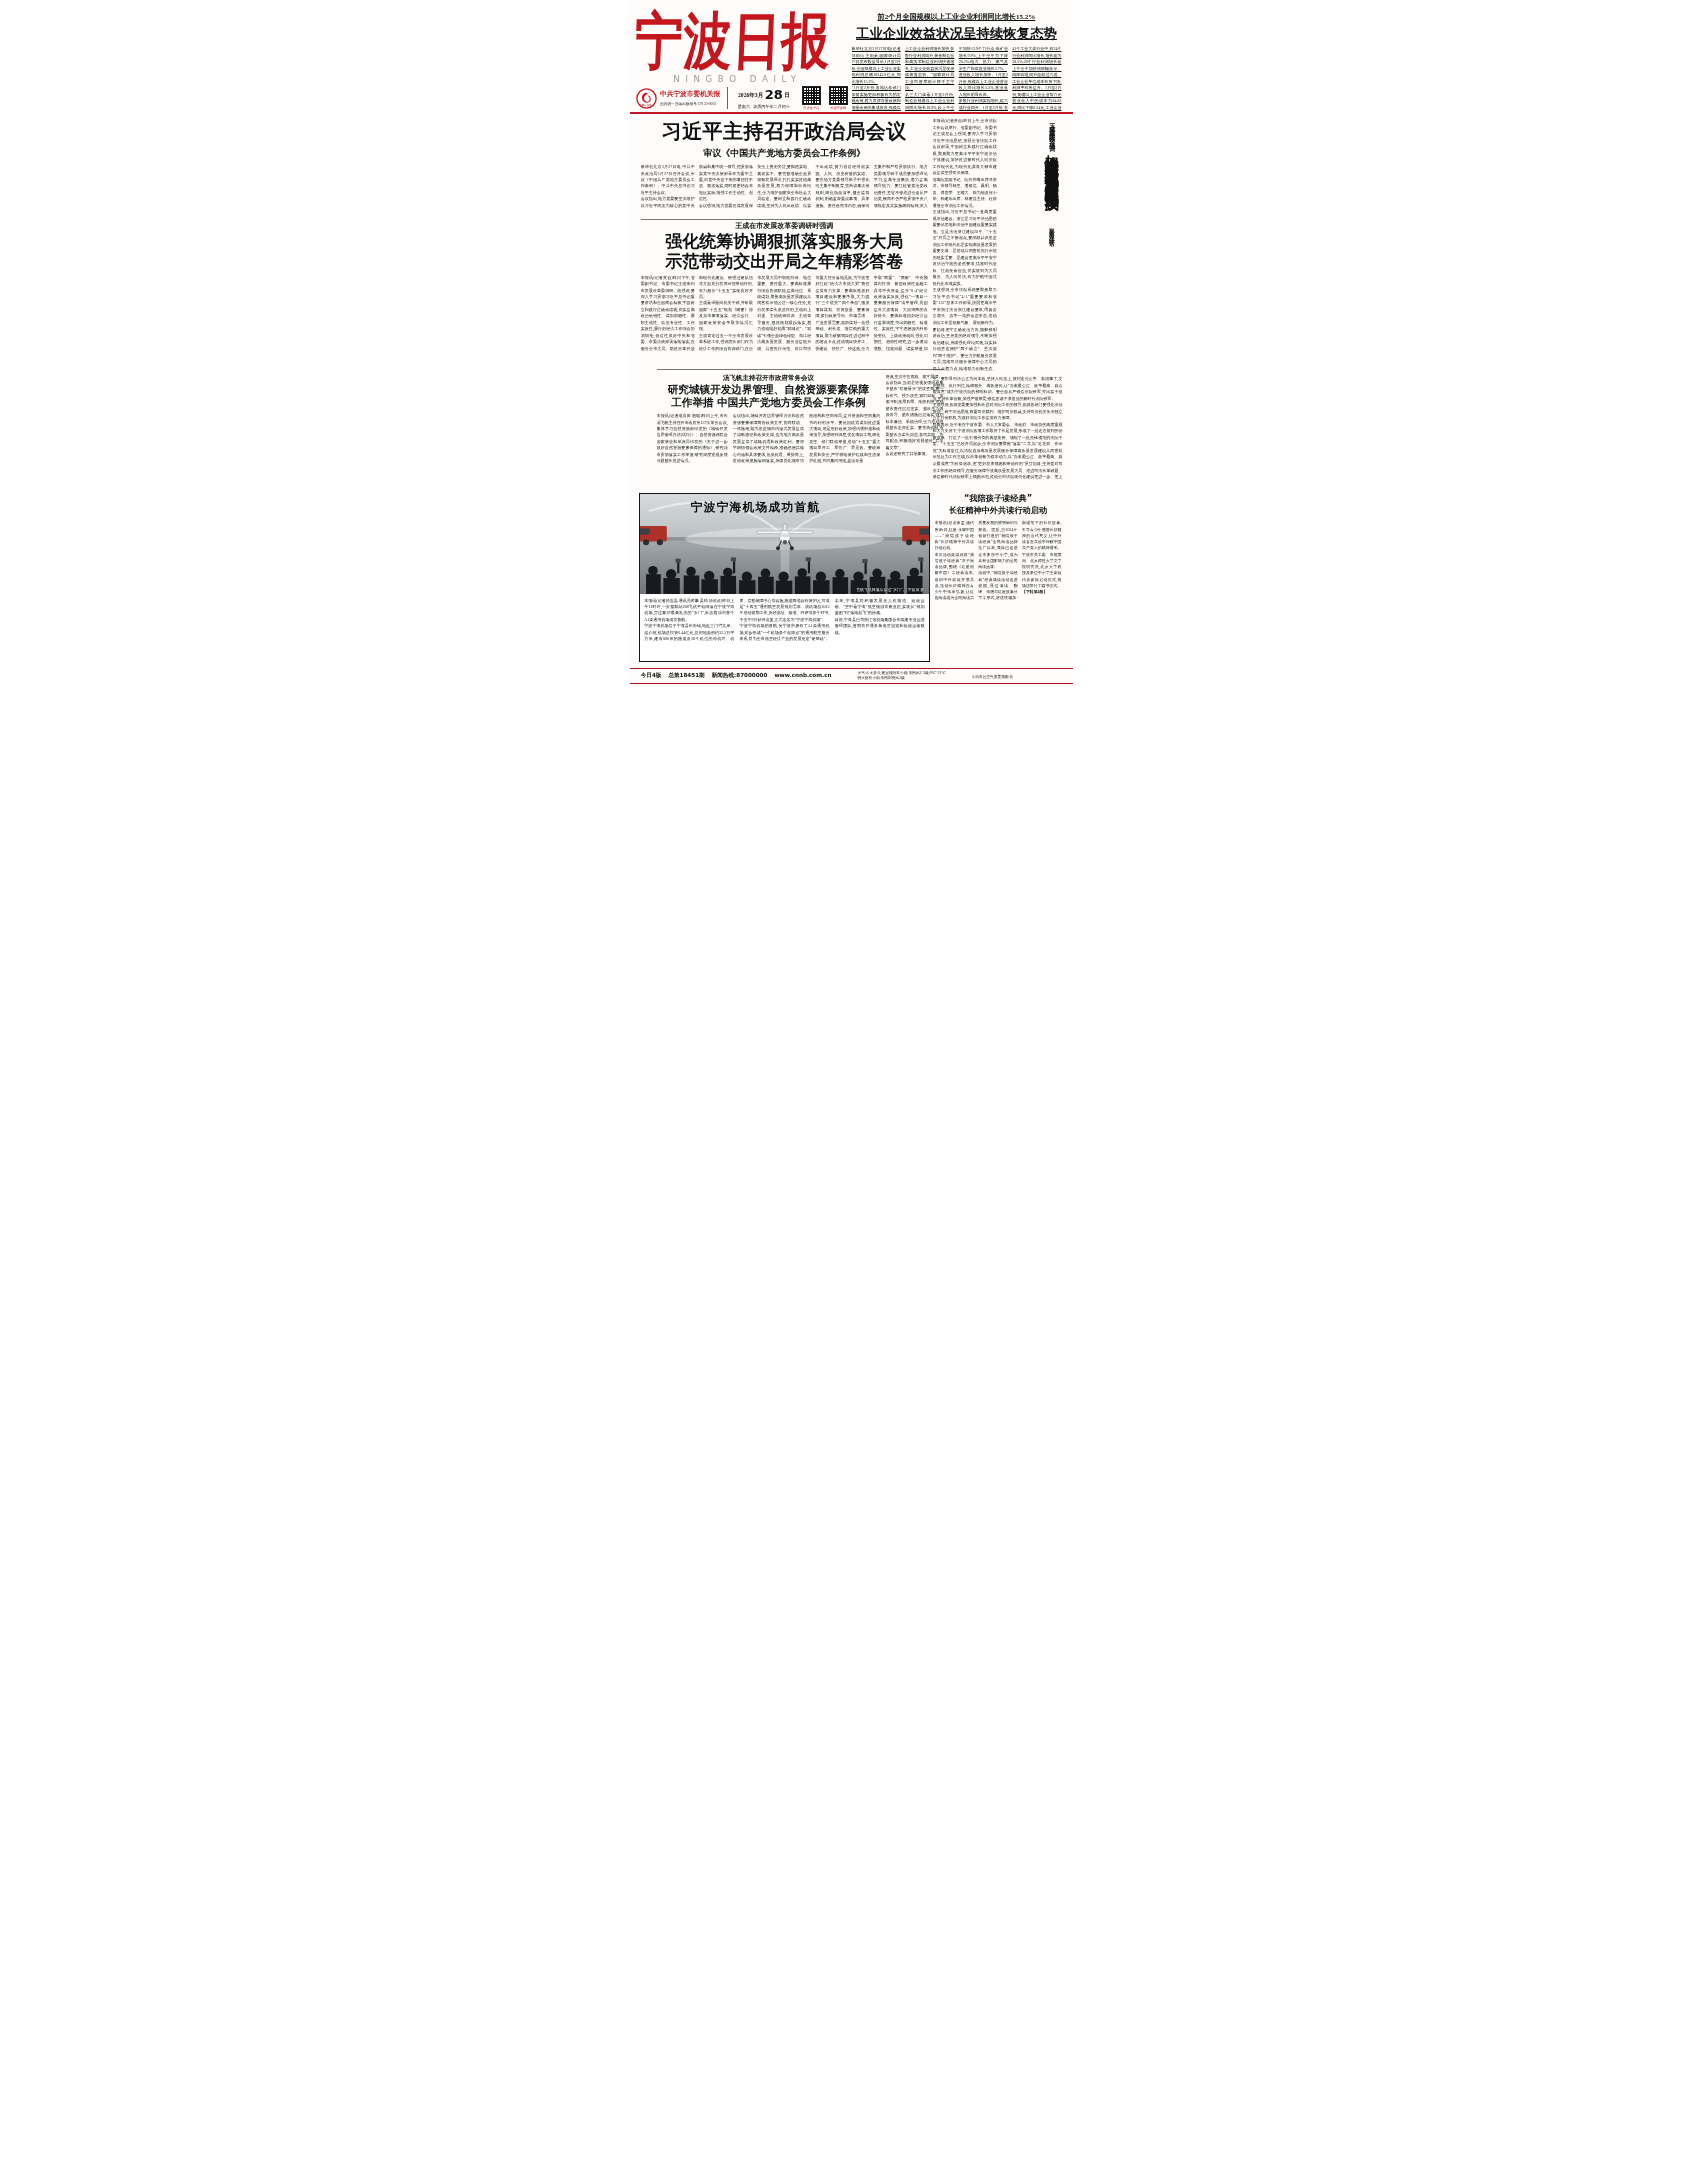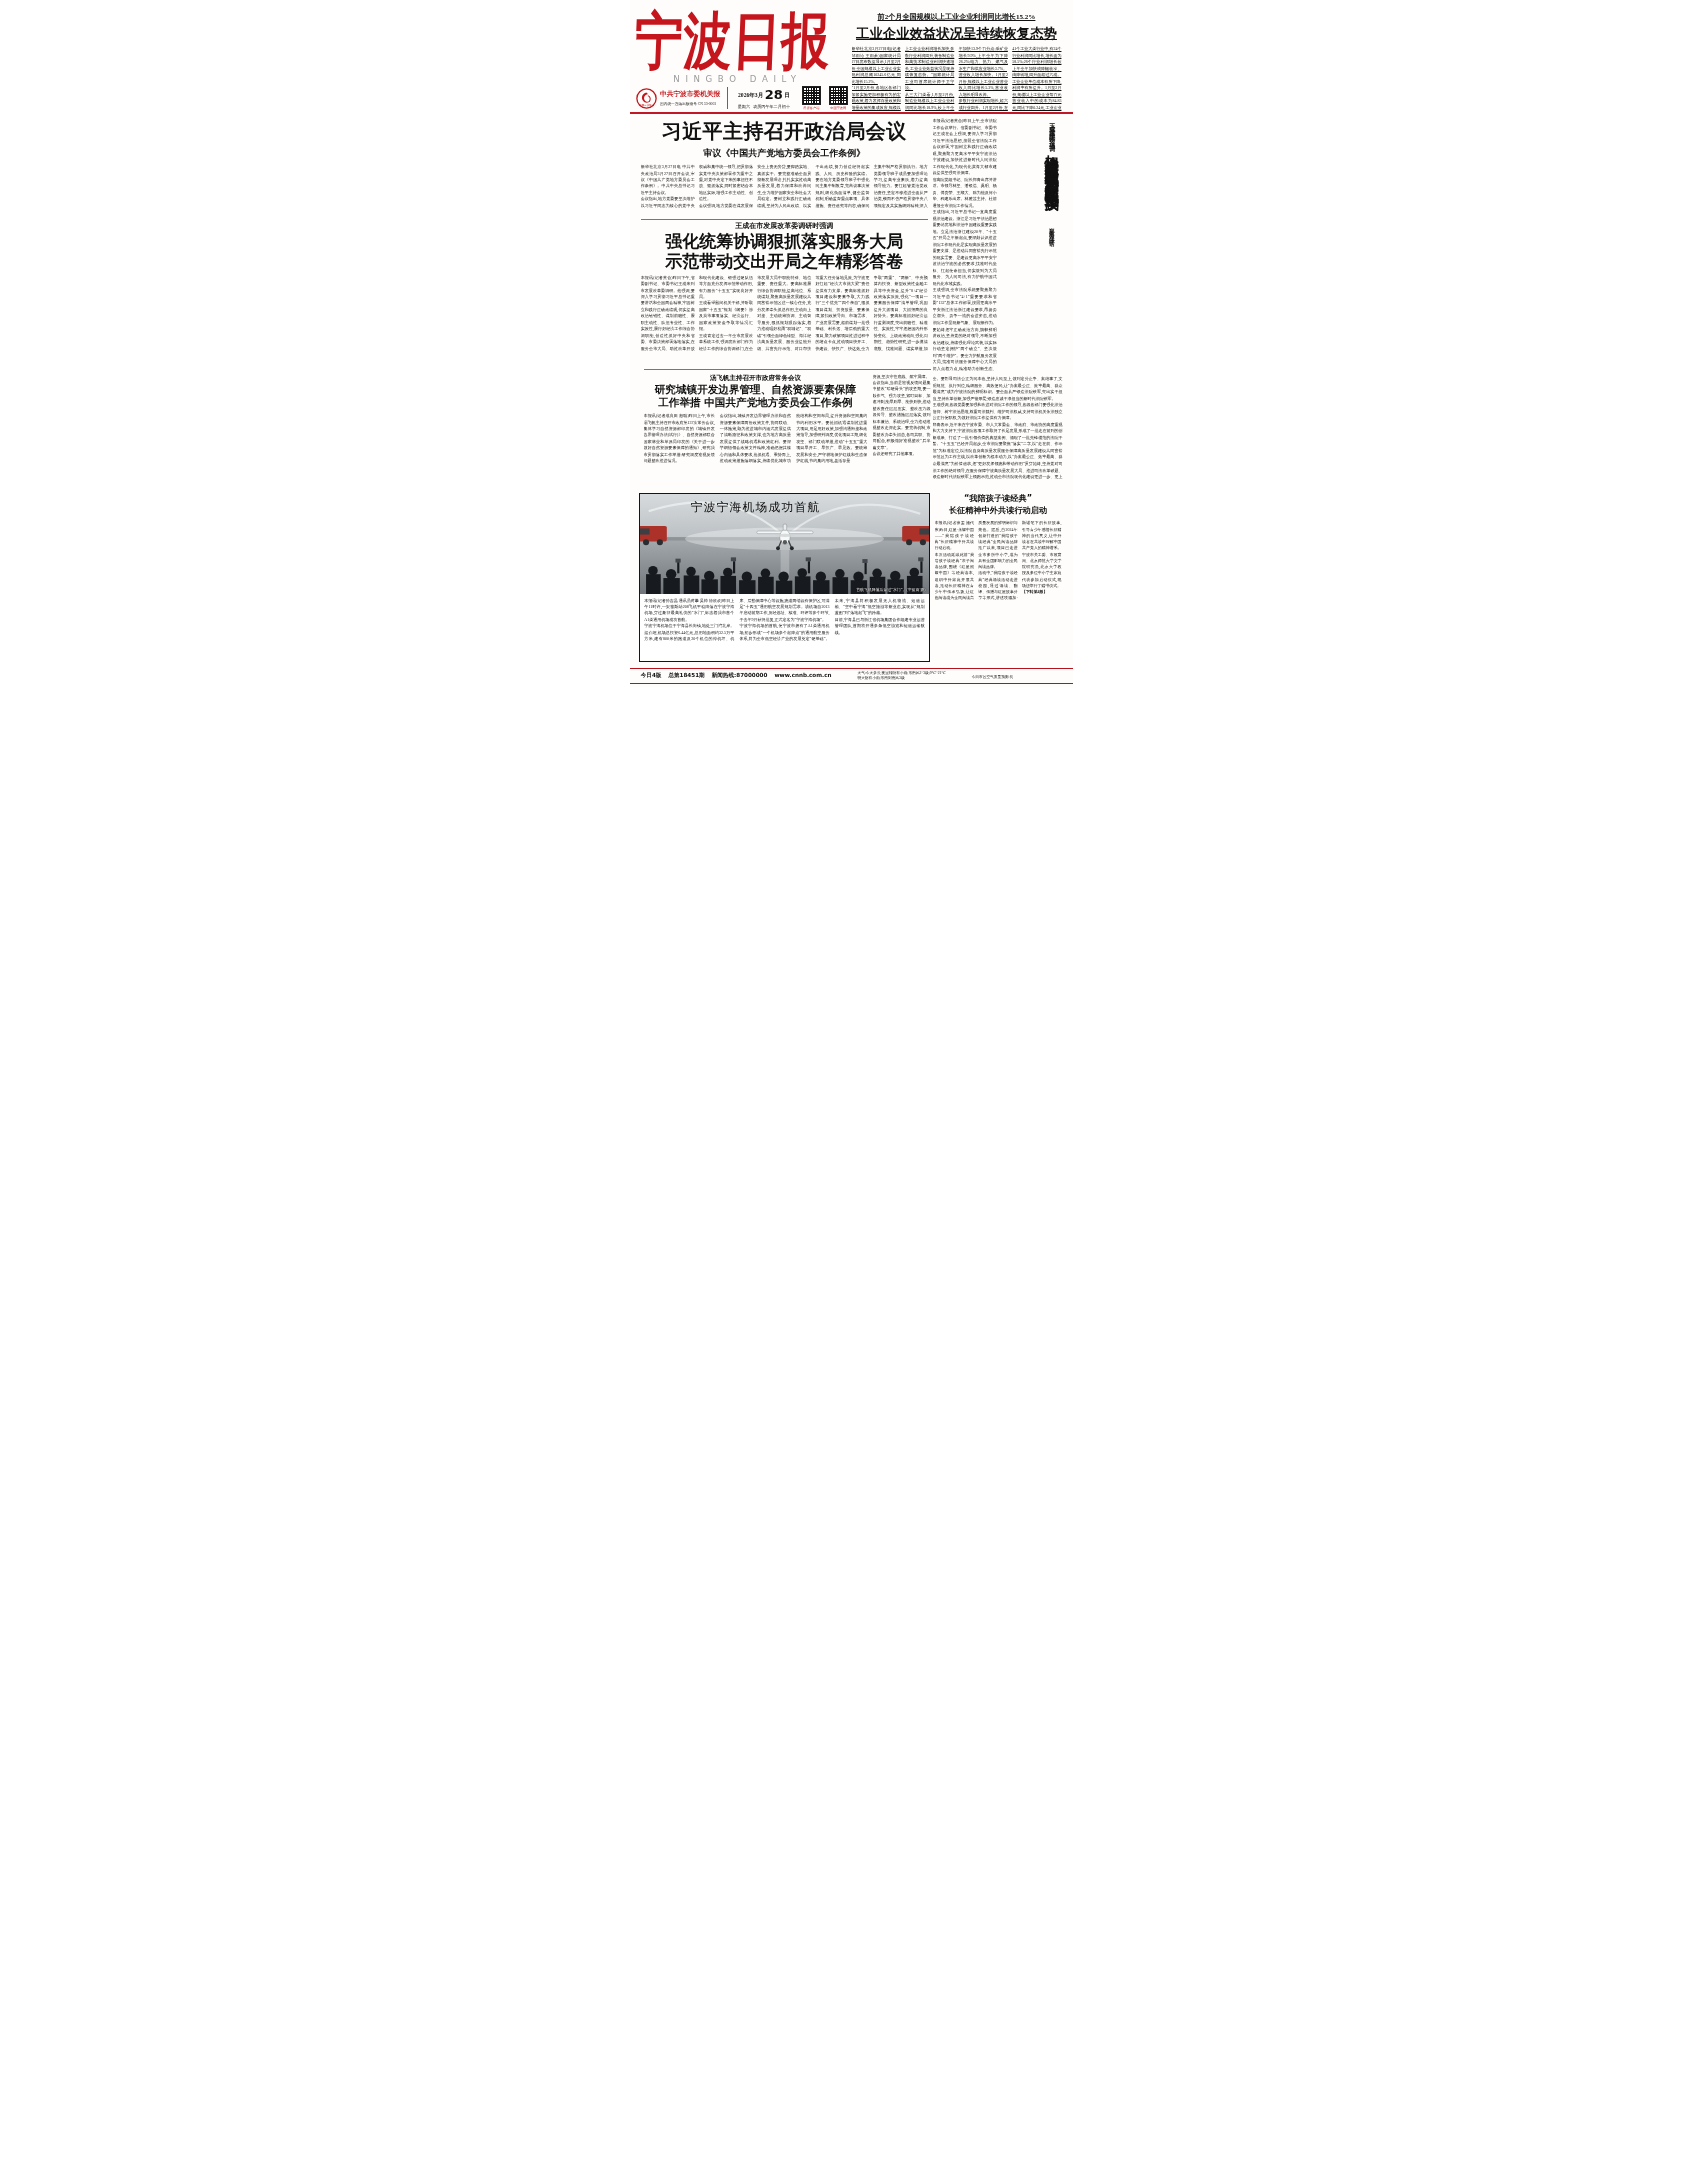--- a/index.html
+++ b/index.html
@@ -41,21 +41,21 @@
   .lead{position:absolute;left:11.2px;top:118px;width:287px;height:100px;}
   .lead .hl{font-size:20px;font-weight:900;text-align:center;letter-spacing:0.4px;white-space:nowrap;}
   .lead .sub{font-size:9px;font-weight:bold;text-align:center;margin-top:2.2px;white-space:nowrap;}
   .lead .cols{margin-top:3.9px;column-count:5;column-gap:4.3px;font-size:4px;line-height:1.62;height:50px;}
   
   .ndrc{position:absolute;left:11.2px;top:219px;width:287px;height:150px;border-top:0.4px solid #777;padding-top:1px;box-sizing:border-box;}
   .ndrc .kicker{font-size:7px;}
   .ndrc .hl{font-size:17px;font-weight:900;text-align:center;line-height:1.18;letter-spacing:0;white-space:nowrap;}
   .ndrc .cols{margin-top:3.5px;column-count:5;column-gap:4.3px;font-size:4px;line-height:1.62;height:83px;}
   
-  .gov{position:absolute;left:14px;top:369px;width:287px;height:118px;border-top:0.4px solid #777;
+  .gov{position:absolute;left:27px;top:369px;width:287px;height:118px;border-top:0.4px solid #777;
        padding-top:3.5px;box-sizing:border-box;display:flex;}
   .gov-left{flex:1;min-width:0;}
   .gov .kicker{font-size:6.5px;}
   .gov .hl{font-size:10.6px;font-weight:900;text-align:center;line-height:1.3;white-space:nowrap;}
   .gov .cols{margin-top:3px;column-count:3;column-gap:5.2px;font-size:4px;line-height:1.62;height:66px;}
   .gov-side{width:58px;margin-left:5.2px;font-size:4px;line-height:1.62;text-align:justify;
        overflow:hidden;white-space:pre-line;}
   
   .court{position:absolute;left:303px;top:118px;width:130px;height:370px;}
   .court-row1{display:flex;height:254px;}
@@ -64,21 +64,21 @@
   .vstrip>div{display:inline-block;}
   .v-kicker{font-size:6px;font-weight:bold;letter-spacing:1.7px;margin:0 1.7px;}
   .v-big{font-size:14px;font-weight:900;letter-spacing:1.3px;margin:0 1.3px;font-family:"DejaVu Sans","Liberation Sans",sans-serif;}
   .v-note{font-size:5.6px;font-weight:bold;letter-spacing:2.2px;margin:0 1.7px;padding-block-start:4.3px;padding-inline-start:34px;}
   .court-row2{margin-top:4.3px;font-size:4px;line-height:1.63;text-align:justify;overflow:hidden;
       height:106px;white-space:pre-line;}
   
   .photo-box{position:absolute;left:9.5px;top:493px;width:291px;height:169px;border:0.9px solid #151515;
       box-sizing:border-box;background:#fff;}
   .photo{position:relative;width:100%;height:100px;overflow:hidden;}
-  .photo-title{position:absolute;left:40%;top:6px;transform:translateX(-50%);font-size:11.7px;font-weight:400;
+  .photo-title{position:absolute;left:40%;top:6px;transform:translateX(-50%);font-size:11.7px;font-weight:700;
       color:#0a0a0a;letter-spacing:1.3px;white-space:nowrap;font-family:"DejaVu Sans","Liberation Sans",sans-serif;}
   .photo-caption{position:absolute;right:3.5px;bottom:1.7px;color:#f5f5f5;font-size:3.9px;text-shadow:0 0 1.3px #000,0 0 0.9px #000;}
   .photo-box .cols{margin:3.5px 4.3px 0 4.3px;column-count:3;column-gap:5.2px;font-size:4px;line-height:1.62;height:59px;}
   
   .reading{position:absolute;left:305px;top:493px;width:127px;height:169px;}
   .reading .hl{font-size:8.2px;font-weight:900;text-align:center;line-height:1.45;white-space:nowrap;}
   .reading .cols{margin-top:3.5px;column-count:3;column-gap:4.3px;font-size:3.9px;line-height:1.6;height:143px;}
   .jump{font-weight:900;}
   
   .footer{position:absolute;left:0;top:668px;width:443px;height:16.4px;border-top:1.3px solid #b5121b;

